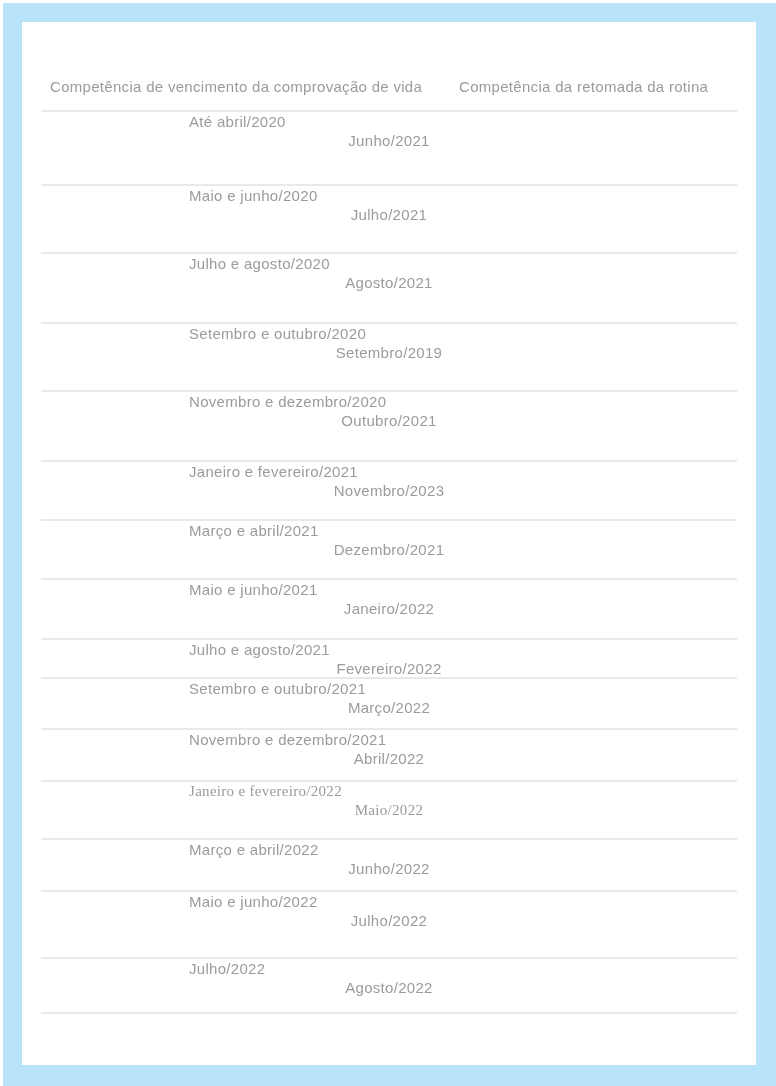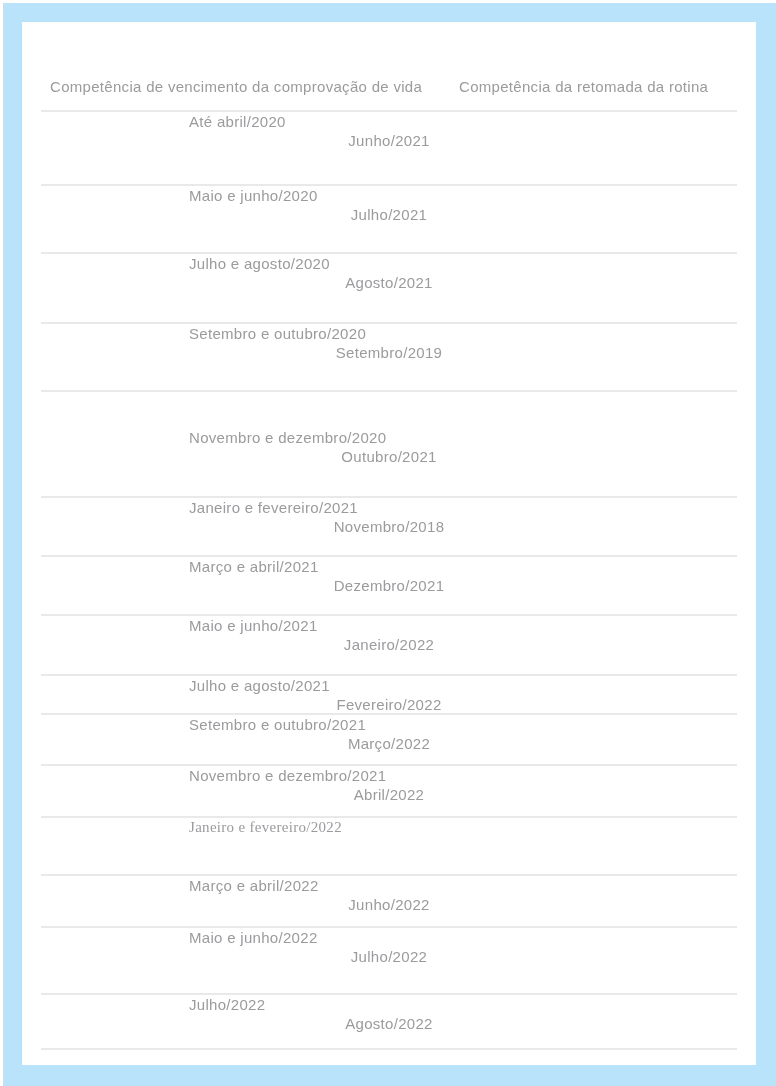--- a/index.html
+++ b/index.html
@@ -67,21 +67,21 @@
     flex: 0 0 auto;
   }
   .col2 {
     flex: 1 1 auto;
   }
   
   .rows .row:nth-child(1)  { height: 74px; }
   .rows .row:nth-child(2)  { height: 68px; }
   .rows .row:nth-child(3)  { height: 70px; }
   .rows .row:nth-child(4)  { height: 68px; }
-  .rows .row:nth-child(5)  { height: 70px; margin-top: 36px; }
+  .rows .row:nth-child(5)  { height: 70px; }
   .rows .row:nth-child(6)  { height: 59px; }
   .rows .row:nth-child(7)  { height: 59px; }
   .rows .row:nth-child(8)  { height: 60px; }
   .rows .row:nth-child(9)  { height: 39px; }
   .rows .row:nth-child(10) { height: 51px; }
   .rows .row:nth-child(11) { height: 52px; }
   .rows .row:nth-child(12) { height: 58px; font-family: Liberation Serif, serif; }
   .rows .row:nth-child(13) { height: 52px; }
   .rows .row:nth-child(14) { height: 67px; }
   .rows .row:nth-child(15) { height: 55px; }
@@ -115,21 +115,21 @@
           <div class="row">
             <div class="cell col1">Setembro e outubro/2020</div>
             <div class="cell col2">Setembro/2019</div>
           </div>
           <div class="row">
             <div class="cell col1">Novembro e dezembro/2020</div>
             <div class="cell col2">Outubro/2021</div>
           </div>
           <div class="row">
             <div class="cell col1">Janeiro e fevereiro/2021</div>
-            <div class="cell col2">Novembro/2018</div>
+            <div class="cell col2">Novembro/2023</div>
           </div>
           <div class="row">
             <div class="cell col1">Março e abril/2021</div>
             <div class="cell col2">Dezembro/2021</div>
           </div>
           <div class="row">
             <div class="cell col1">Maio e junho/2021</div>
             <div class="cell col2">Janeiro/2022</div>
           </div>
           <div class="row">
@@ -139,20 +139,21 @@
           <div class="row">
             <div class="cell col1">Setembro e outubro/2021</div>
             <div class="cell col2">Março/2022</div>
           </div>
           <div class="row">
             <div class="cell col1">Novembro e dezembro/2021</div>
             <div class="cell col2">Abril/2022</div>
           </div>
           <div class="row">
             <div class="cell col1">Janeiro e fevereiro/2022</div>
+            <div class="cell col2">Maio/2022</div>
           </div>
           <div class="row">
             <div class="cell col1">Março e abril/2022</div>
             <div class="cell col2">Junho/2022</div>
           </div>
           <div class="row">
             <div class="cell col1">Maio e junho/2022</div>
             <div class="cell col2">Julho/2022</div>
           </div>
           <div class="row">

